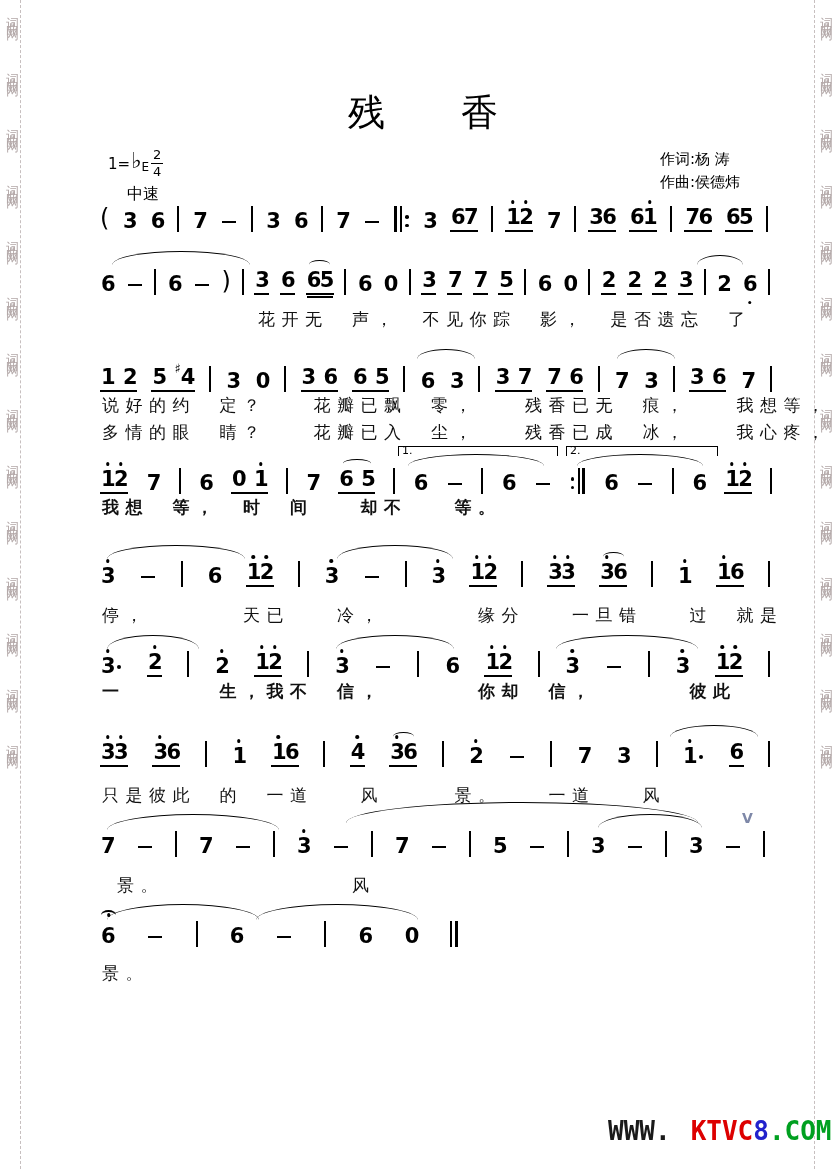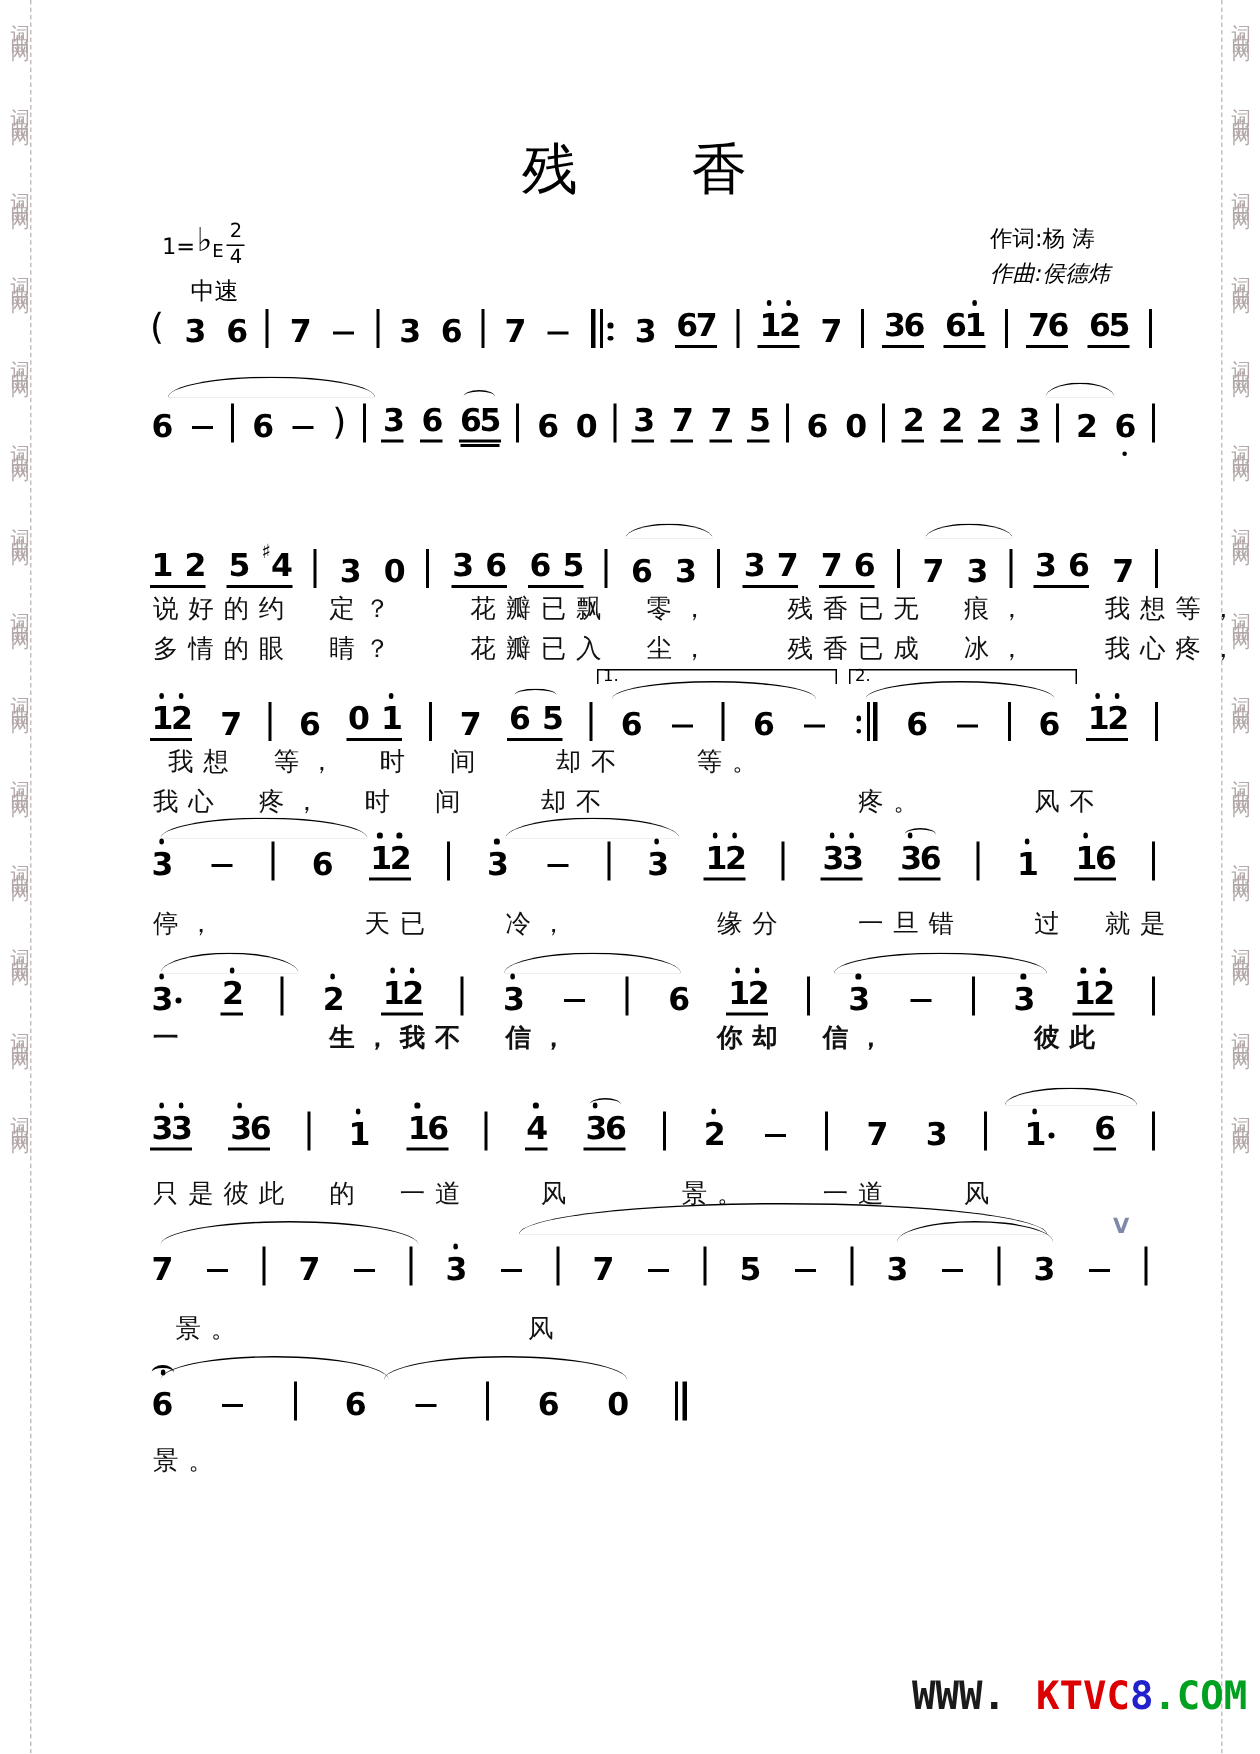--- a/index.html
+++ b/index.html
@@ -19,21 +19,21 @@
          font-size:37px;font-weight:400;letter-spacing:76px;white-space:nowrap;}
   .keysig{position:absolute;left:108px;top:148px;font-size:15px;display:flex;align-items:center;}
   .keysig .flat{font-size:22px;margin:0 0 6px 1px;}
   .keysig .keyletter{font-size:12px;margin:6px 2px 0 0;}
   .frac{display:inline-flex;flex-direction:column;align-items:center;font-size:13px;line-height:1.1;}
   .frac .num{border-bottom:1px solid #000;padding:0 2px 1px;}
   .frac .den{padding-top:1px;}
   .tempo{position:absolute;left:127px;top:184px;font-size:16px;}
   .credit{position:absolute;left:660px;font-size:15px;white-space:nowrap;}
   #credit-lyr{top:150px;}
-  #credit-cmp{top:173px;font-style:italic;}
+  #credit-cmp{top:173px;}
   
   .mline{position:absolute;display:flex;justify-content:space-between;align-items:flex-end;height:36px;}
   .nchar{font-weight:700;font-size:21px;line-height:1;width:13px;text-align:center;
          position:relative;display:inline-block;}
   .ng{display:inline-flex;align-items:flex-end;position:relative;padding:0 1px;}
   .u1,.u2{border-bottom:2.2px solid #000;padding-bottom:2px;}
   .u2::after{content:"";position:absolute;left:1px;right:1px;bottom:-5px;height:2px;background:#000;}
   .tie::before{content:"";position:absolute;top:-10px;left:12%;right:12%;height:8px;
                border-top:1.6px solid #000;border-radius:50% 50% 0 0;}
   .d-a::before{content:"";position:absolute;top:-7px;left:50%;transform:translateX(-50%);
@@ -574,24 +574,24 @@
   <i class="arc" style="left:556px;top:635px;width:142px;height:13px;"></i>
   <i class="arc" style="left:670px;top:725px;width:88px;height:11px;"></i>
   <i class="arc" style="left:107px;top:814px;width:172px;height:15px;"></i>
   <i class="arc" style="left:346px;top:802px;width:352px;height:20px;"></i>
   <i class="arc" style="left:598px;top:814px;width:104px;height:13px;"></i>
   <i class="arc" style="left:107px;top:904px;width:152px;height:15px;"></i>
   <i class="arc" style="left:256px;top:904px;width:162px;height:15px;"></i>
 
   <span class="breath">V</span>
 
+  <div class="lyr" style="left:258px;top:308px;">花开无　声，　不见你踪　影，　是否遗忘　了</div>
   <div class="lyr" style="left:102px;top:394px;">说好的约　定？　　花瓣已飘　零，　　残香已无　痕，　　我想等，</div>
   <div class="lyr" style="left:102px;top:421px;">多情的眼　睛？　　花瓣已入　尘，　　残香已成　冰，　　我心疼，</div>
-  <div class="lyr" style="left:112px;top:496px;">我想　等，　时　间　　却不　　等。</div>
-  <div class="lyr" style="left:102px;top:523px;">我心　疼，　时　间　　却不　　　　　　　疼。　　　风不</div>
+  <div class="lyr" style="left:102px;top:496px;font-weight:bold;">我想　等，　时　间　　却不　　等。</div>
   <div class="lyr" style="left:102px;top:604px;">停，　　　　天已　　冷，　　　　缘分　　一旦错　　过　就是</div>
   <div class="lyr" style="left:102px;top:680px;font-weight:bold;">一　　　　生，我不　信，　　　　你却　信，　　　　彼此</div>
   <div class="lyr" style="left:102px;top:784px;">只是彼此　的　一道　　风　　　景。　　一道　　风</div>
   <div class="lyr" style="left:102px;top:874px;margin-left:15px;">景。　　　　　　　　风</div>
   <div class="lyr" style="left:102px;top:962px;">景。</div>
 
   <div class="logo">
     <span class="p1">WWW.</span><span class="p2">KTVC</span><span class="p3">8</span><span class="p4">.COM</span>
   </div>
 </div>

